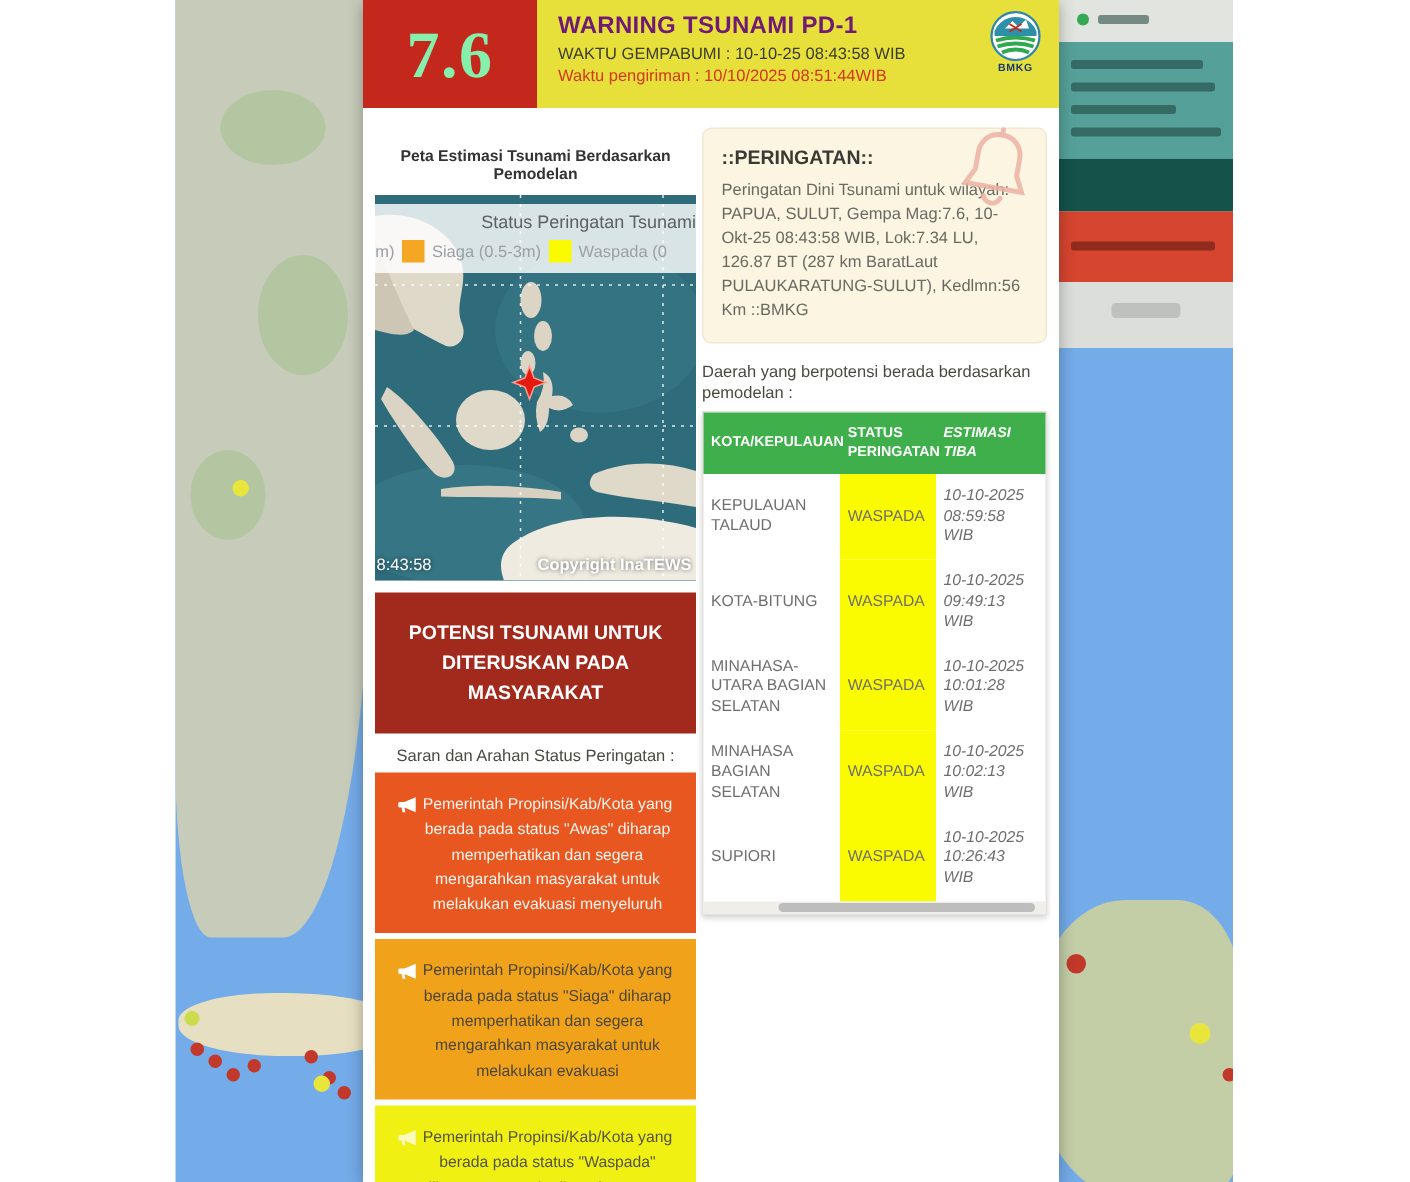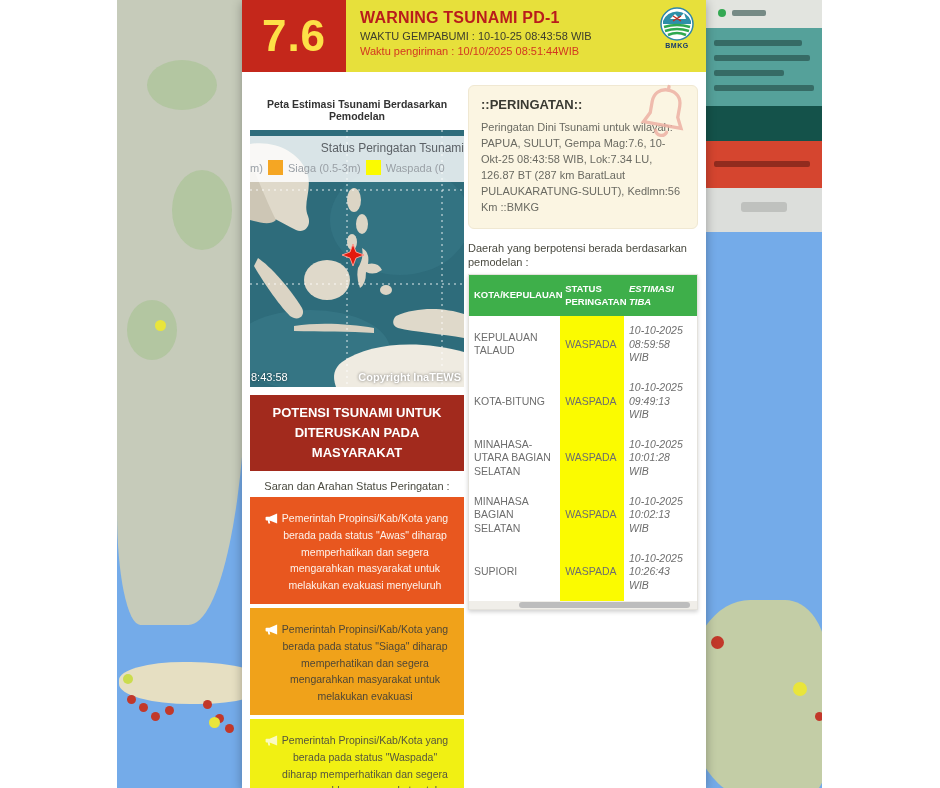--- a/index.html
+++ b/index.html
@@ -28,24 +28,24 @@
   .bp-gray { height:44px; background:#DCDEDB; }
   .bp-bar { position:absolute; background:#1E403B; opacity:.55; height:6px; border-radius:2px; }
   .bp-dot { position:absolute; left:12px; top:9px; width:8px; height:8px; border-radius:50%; background:#34A853; }
   .bp-btn { position:absolute; left:50%; top:14px; transform:translateX(-50%); width:46px; height:10px; background:#BFC1BE; border-radius:3px; }
 
   
   .dialog { position:absolute; left:242px; top:0; width:464px; height:788px; background:#ffffff; box-shadow:0 2px 10px rgba(0,0,0,.30); }
 
   
   .hdr { display:flex; height:72px; }
-  .hdr-mag { width:104px; background:#C4271B; color:#fde047; display:flex; align-items:center; justify-content:center;
-             font-size:44px; font-weight:bold; letter-spacing:1px; }
+  .hdr-mag { width:116px; background:#C4271B; color:#86efac; display:flex; align-items:center; justify-content:center;
+             font-size:44px; font-weight:bold; letter-spacing:1px;font-family:Liberation Serif, serif; }
   .hdr-main { flex:1; background:#E7E03B; padding:9px 10px 0 14px; position:relative; }
-  .hdr-title { font-size:16px; font-weight:bold; color:#b91c1c; letter-spacing:.2px; }
+  .hdr-title { font-size:16px; font-weight:bold; color:#701a75; letter-spacing:.2px; }
   .hdr-quake { font-size:11px; color:#3C3C2C; margin-top:3px; }
   .hdr-sent { font-size:11px; color:#D33720; margin-top:3px; }
   .logo { position:absolute; right:7px; top:7px; width:44px; text-align:center; }
   .logo svg { display:block; margin:0 auto; }
   .logo-text { font-size:7px; font-weight:bold; color:#173A6E; margin-top:1px; letter-spacing:.5px; }
 
   .body-cols { display:flex; padding:0 8px; gap:4px; }
   .col-left { width:214px; }
   .col-right { flex:1; }
 
@@ -57,21 +57,21 @@
   .legend-title { text-align:right; font-size:12px; color:#5C6166; }
   .legend-row { display:flex; align-items:center; margin-top:5px; font-size:11px; color:#9AA0A6; white-space:nowrap; }
   .legend-partial { margin-left:-6px; }
   .swatch { display:inline-block; width:15px; height:15px; margin:0 5px; flex:0 0 auto; }
   .sw-siaga { background:#F5A623; }
   .sw-waspada { background:#FBFB00; }
   .map-bottom { position:absolute; left:0; bottom:4px; width:100%; display:flex; justify-content:space-between;
                 color:#fff; font-size:11px; text-shadow:0 0 3px rgba(0,0,0,.55); padding:0 3px 0 1px; }
   .map-copy { font-weight:bold; }
 
-  .potensi { margin-top:8px; height:76px; background:#A22A1D; color:#fff; font-size:13px; font-weight:bold;
+  .potensi { margin-top:8px; height:94px; background:#A22A1D; color:#fff; font-size:13px; font-weight:bold;
              display:flex; align-items:center; justify-content:center; text-align:center; line-height:1.55; padding:0 2px; }
   .saran { margin-top:9px; text-align:center; font-size:11px; color:#4A4A40; }
 
   .adv { position:relative; margin-top:4px; padding:13px 12px 10px 12px; font-size:10.5px; line-height:1.6; text-align:center; }
   .adv .txt { display:block; padding-left:16px;text-align:center; }
   .adv-ic { position:absolute; left:14px; top:14px; width:15px; height:15px; }
   .adv-awas { background:#E8571F; color:#FDF3EC; margin-top:5px; min-height:96px; }
   .adv-siaga { background:#F0A21A; color:#4E4636; min-height:90px; }
   .adv-waspada { background:#F1F013; color:#55553E; min-height:104px; }
 

